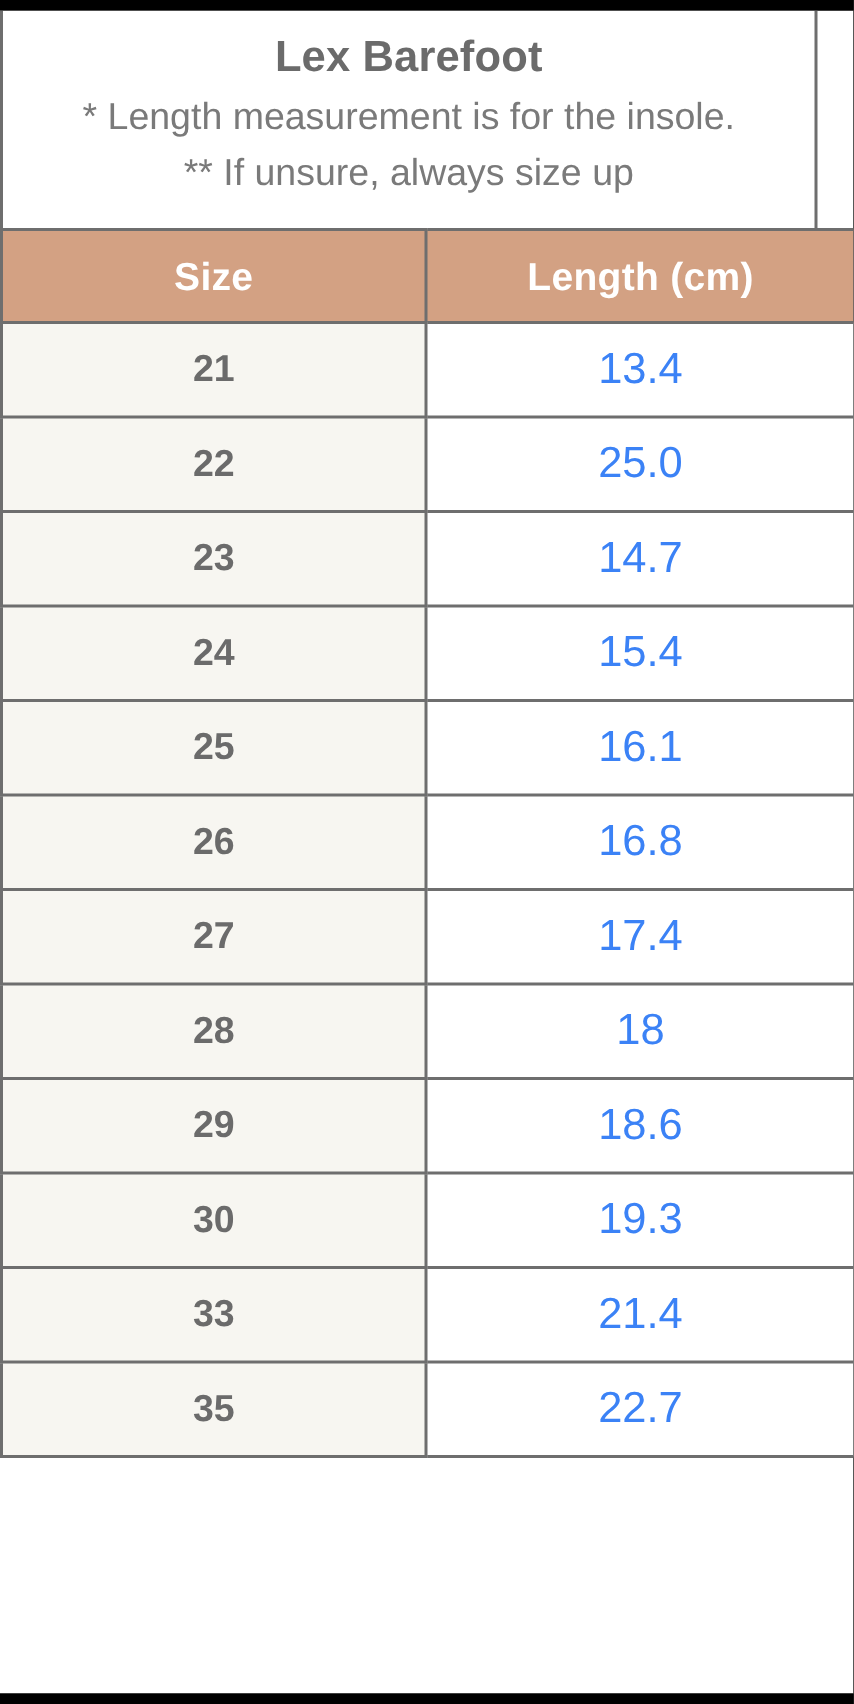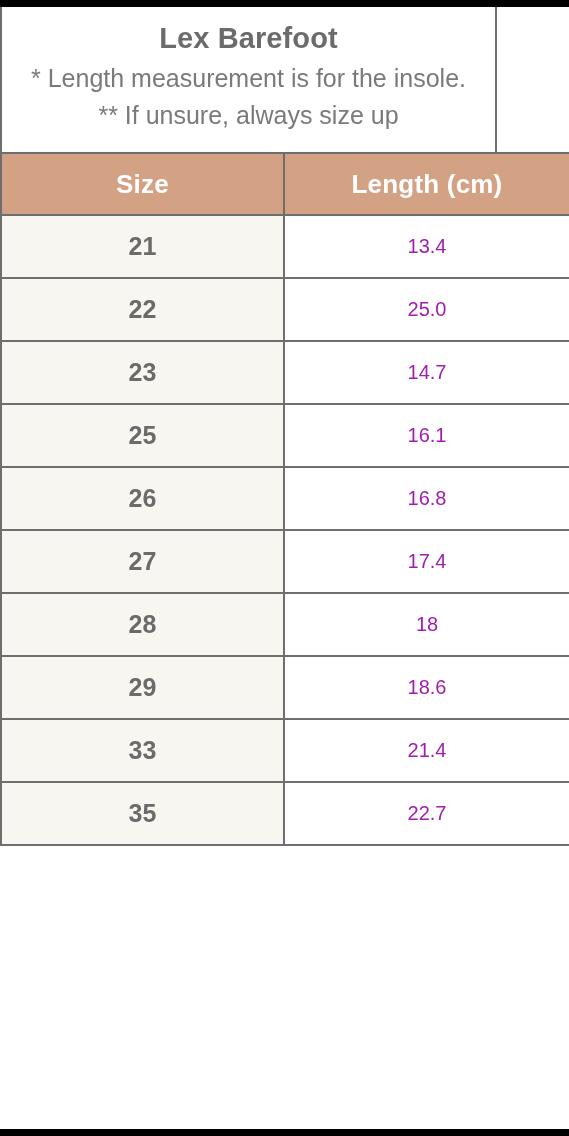--- a/index.html
+++ b/index.html
@@ -43,21 +43,21 @@
     width: 569px;
     height: 1122px;
     background: #ffffff;
     box-sizing: border-box;
     overflow: hidden;
   }
 
   
   .header-block {
     box-sizing: border-box;
-    width: 497px;
+    width: 545px;
     height: 145px;
     background: #ffffff;
     border-left: 2px solid #6e6e6e;
     border-right: 2px solid #6e6e6e;
     padding-top: 13px;
     text-align: center;
   }
   .brand-title {
     font-size: 29px;
     font-weight: bold;
@@ -102,22 +102,22 @@
   }
 
   td.cell-size {
     background: #f7f6f1;
     color: #6b6b6b;
     font-size: 25px;
     font-weight: bold;
   }
   td.cell-length {
     background: #ffffff;
-    color: #a21caf;
-    font-size: 20px;
+    color: #3b82f6;
+    font-size: 29px;
     font-weight: normal;
   }
 </style>
 </head>
 <body>
 
 <div class="screen">
 
   <div class="letterbox-top"></div>
 
@@ -147,40 +147,48 @@
           </tr>
           <tr>
             <td class="cell-size">22</td>
             <td class="cell-length">25.0</td>
           </tr>
           <tr>
             <td class="cell-size">23</td>
             <td class="cell-length">14.7</td>
           </tr>
           <tr>
+            <td class="cell-size">24</td>
+            <td class="cell-length">15.4</td>
+          </tr>
+          <tr>
             <td class="cell-size">25</td>
             <td class="cell-length">16.1</td>
           </tr>
           <tr>
             <td class="cell-size">26</td>
             <td class="cell-length">16.8</td>
           </tr>
           <tr>
             <td class="cell-size">27</td>
             <td class="cell-length">17.4</td>
           </tr>
           <tr>
             <td class="cell-size">28</td>
             <td class="cell-length">18</td>
           </tr>
           <tr>
             <td class="cell-size">29</td>
             <td class="cell-length">18.6</td>
           </tr>
           <tr>
+            <td class="cell-size">30</td>
+            <td class="cell-length">19.3</td>
+          </tr>
+          <tr>
             <td class="cell-size">33</td>
             <td class="cell-length">21.4</td>
           </tr>
           <tr>
             <td class="cell-size">35</td>
             <td class="cell-length">22.7</td>
           </tr>
         </tbody>
     </table>
 

